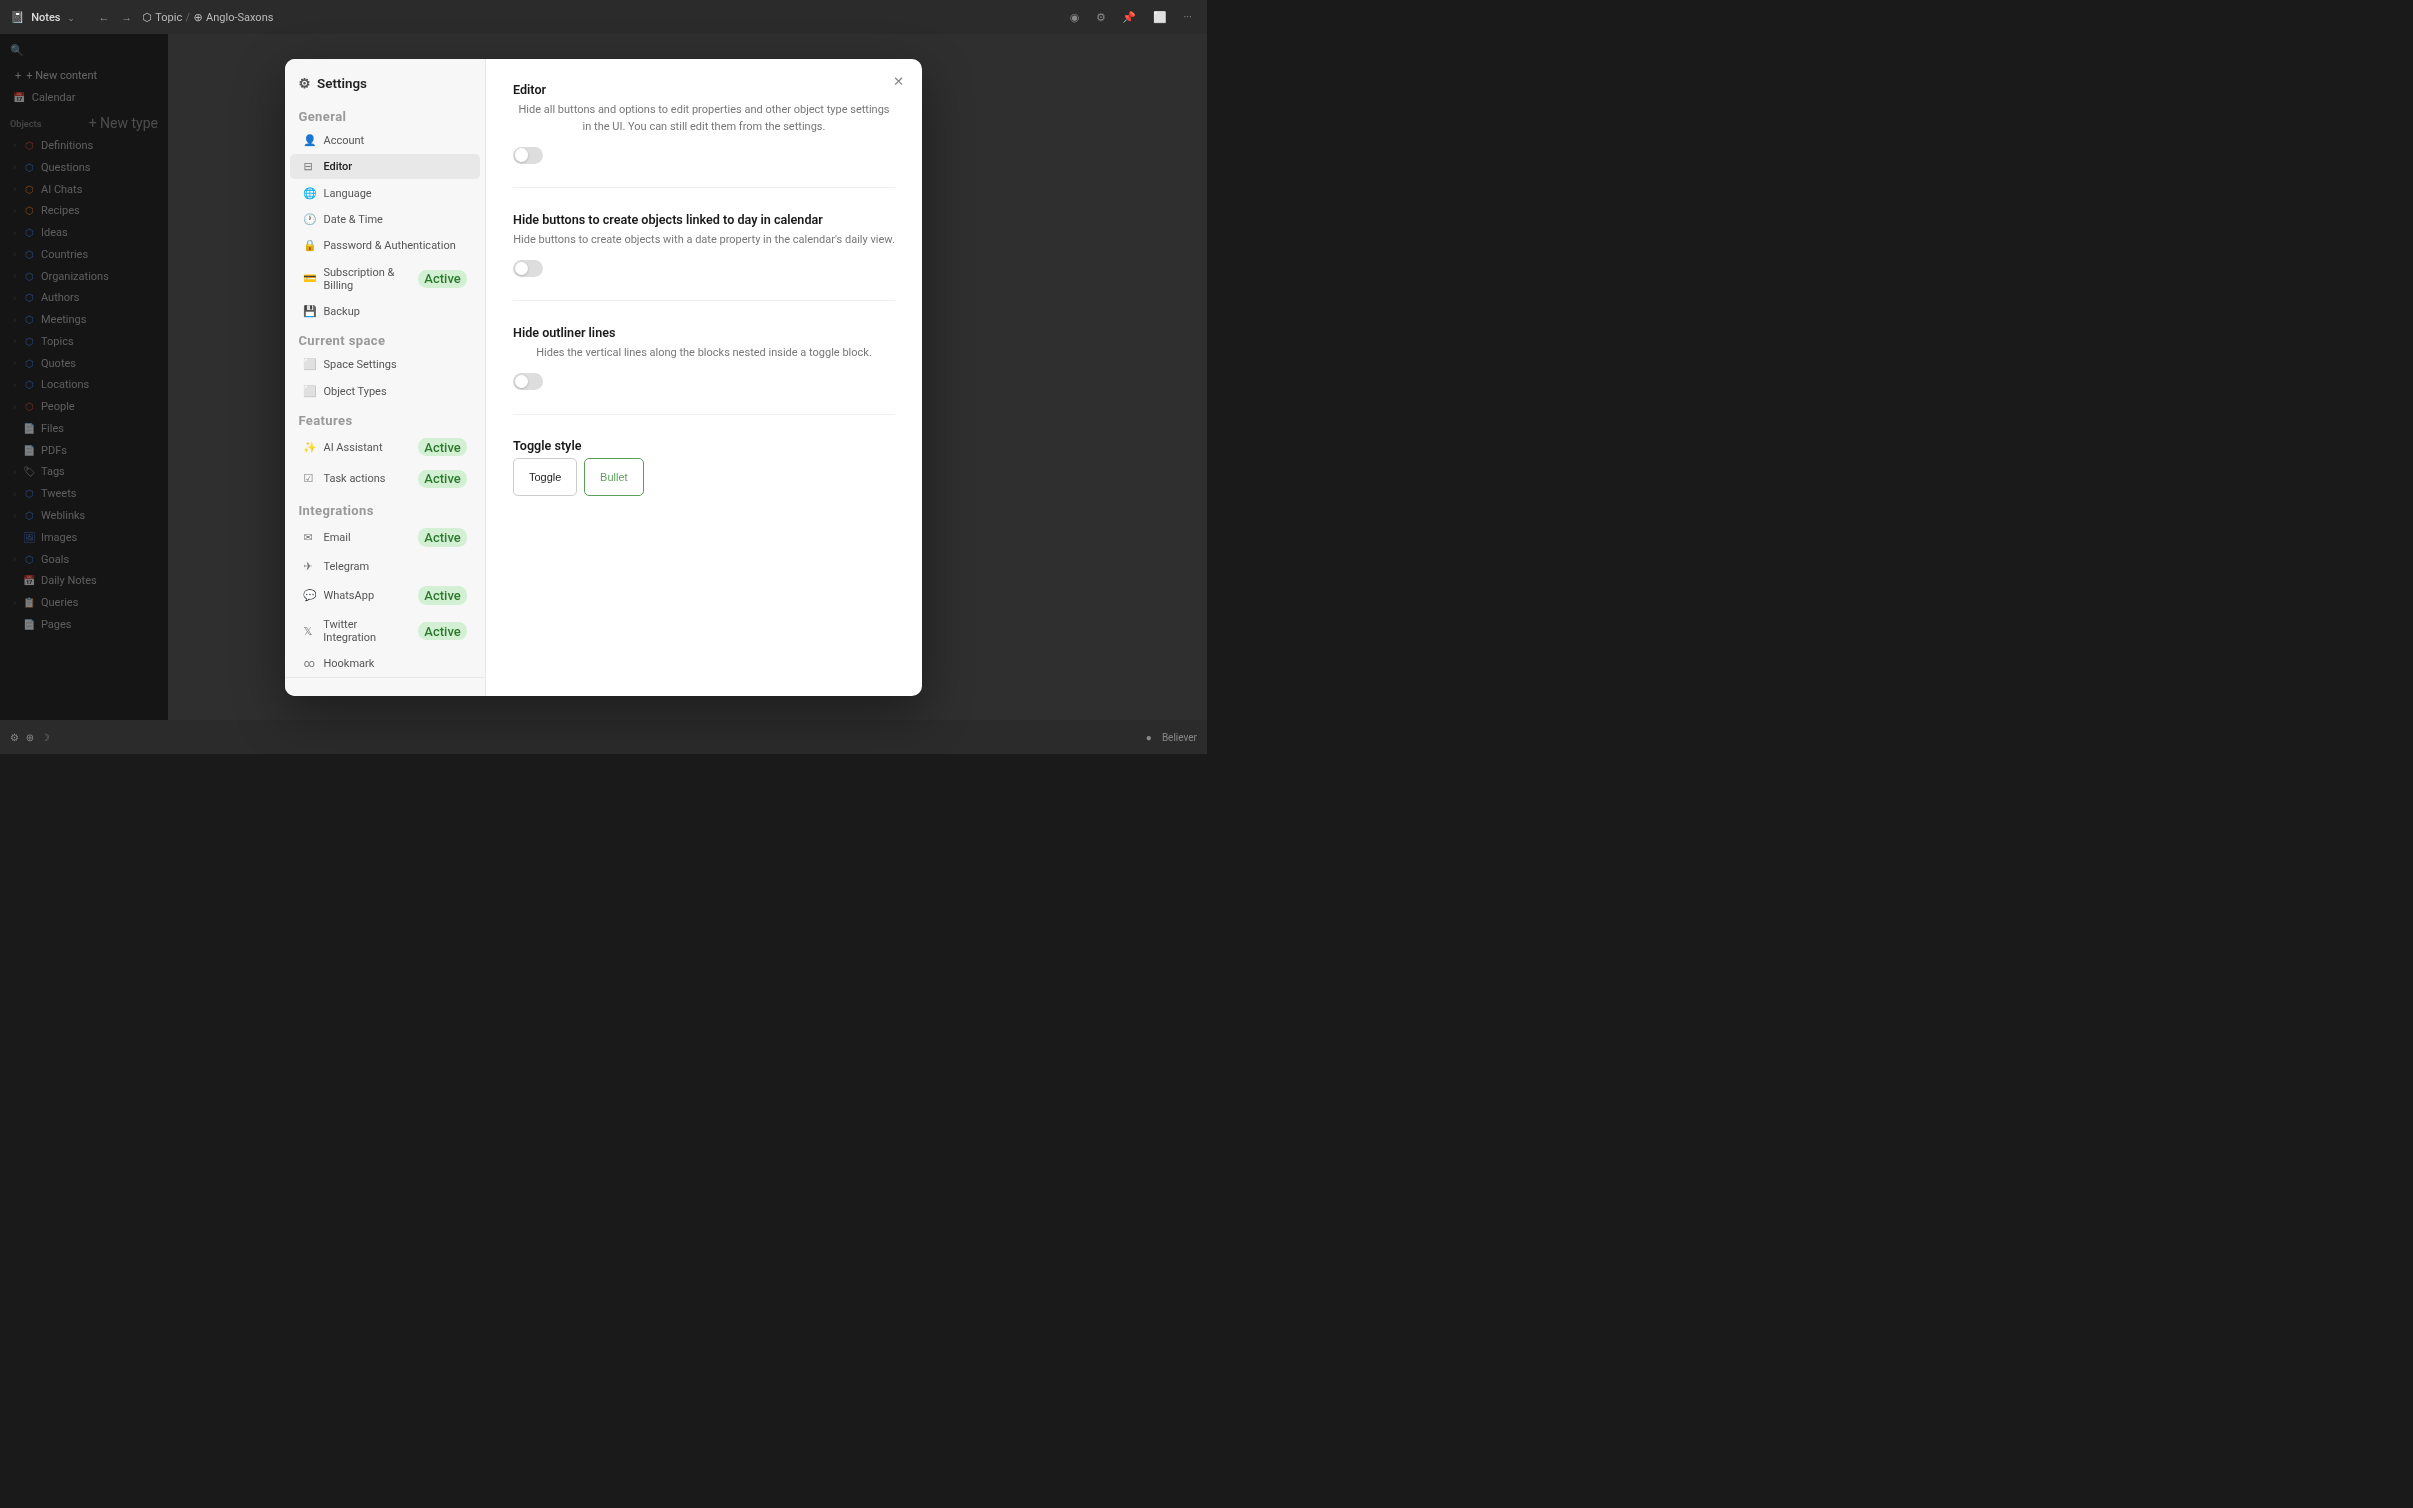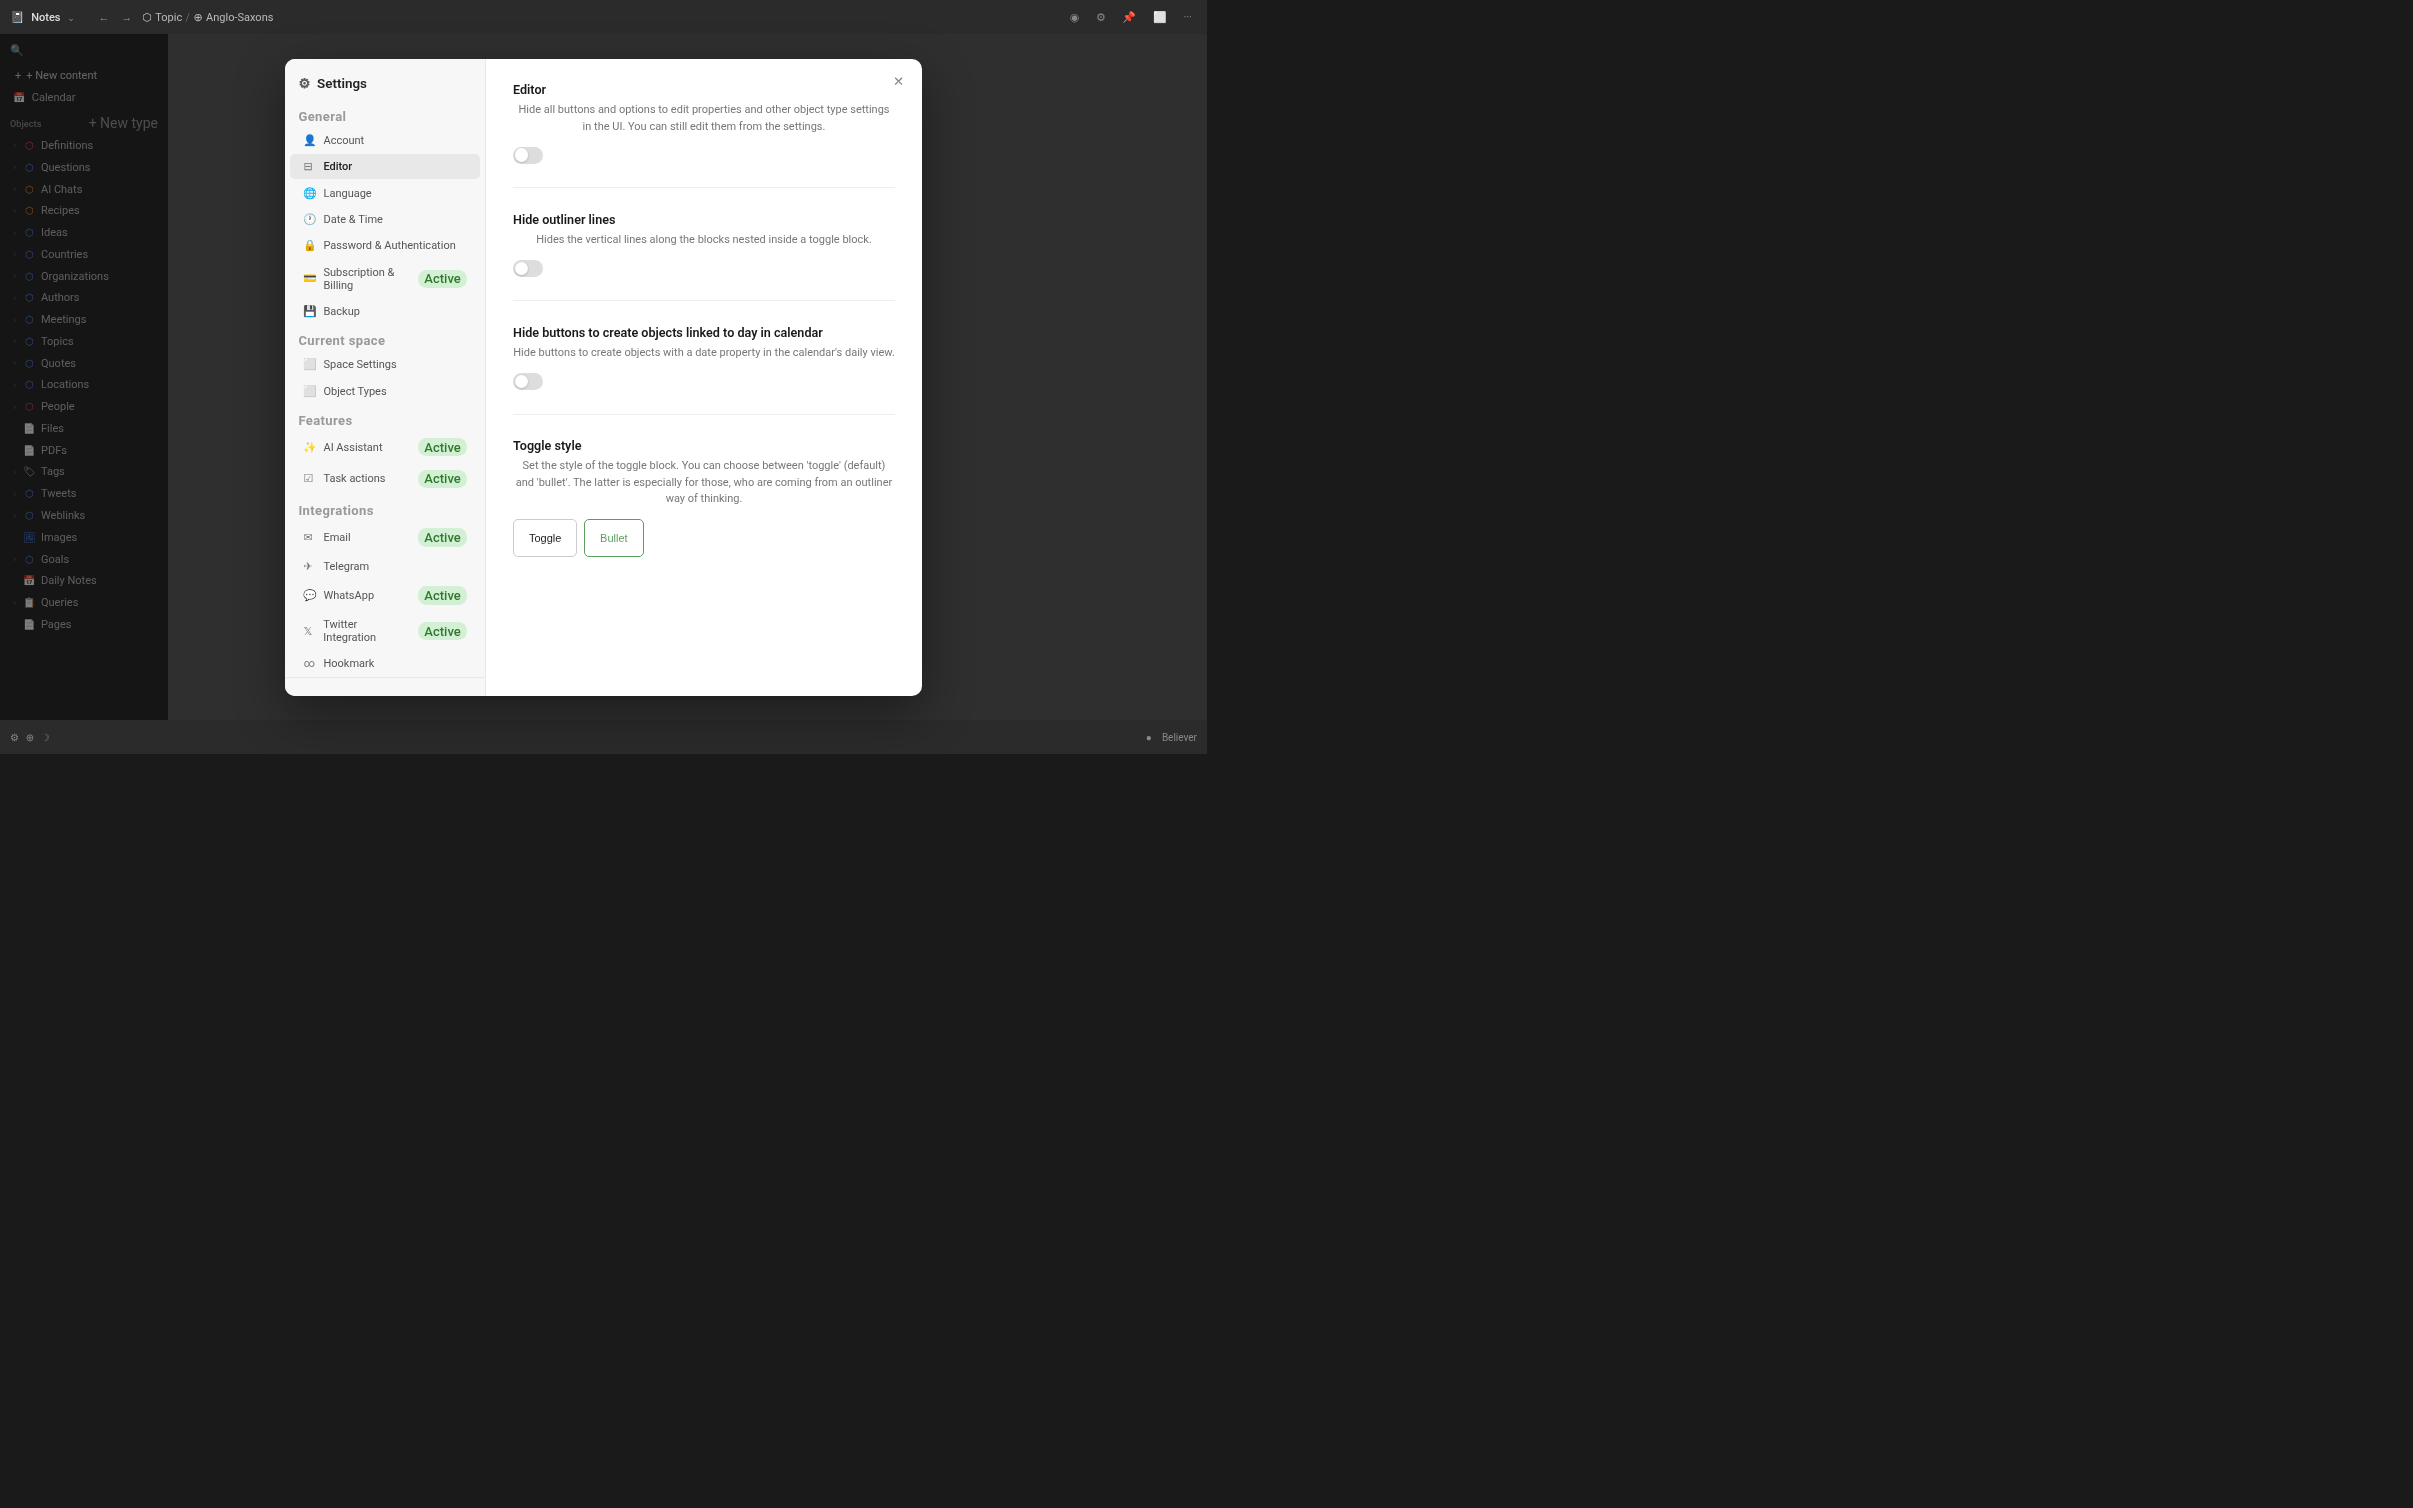--- a/index.html
+++ b/index.html
@@ -611,34 +611,33 @@
       <button class="modal-close" style="position:absolute;top:11.7px;right:11.7px;z-index:10;">✕</button>
       <div class="modal-content">
 
         <div class="settings-section">
           <div class="settings-section-title">Editor</div>
           <div class="settings-section-desc">Hide all buttons and options to edit properties and other object type settings in the UI. You can still edit them from the settings.</div>
           <div class="toggle-switch"></div>
         </div>
 
         <div class="settings-section">
+          <div class="settings-section-title">Hide buttons to create objects linked to day in calendar</div>
+          <div class="settings-section-desc">Hide buttons to create objects with a date property in the calendar's daily view.</div>
+          <div class="toggle-switch"></div>
+        </div>
+
+        <div class="settings-section">
           <div class="settings-section-title">Hide outliner lines</div>
           <div class="settings-section-desc">Hides the vertical lines along the blocks nested inside a toggle block.</div>
           <div class="toggle-switch"></div>
         </div>
 
         <div class="settings-section">
-          <div class="settings-section-title">Hide buttons to create objects linked to day in calendar</div>
-          <div class="settings-section-desc">Hide buttons to create objects with a date property in the calendar's daily view.</div>
-          <div class="toggle-switch"></div>
-        </div>
-
-        <div class="settings-section">
           <div class="settings-section-title">Toggle style</div>
-          <div class="settings-section-desc">Set the style of the toggle block. You can choose between 'toggle' (default) and 'bullet'. The latter is especially for those, who are coming from an outliner way of thinking.</div>
           <div class="toggle-style-row">
             <button class="toggle-style-btn active">Toggle</button>
             <button class="toggle-style-btn bullet">Bullet</button>
           </div>
         </div>
 
       </div>
     </div>
   </div>
 </div>

